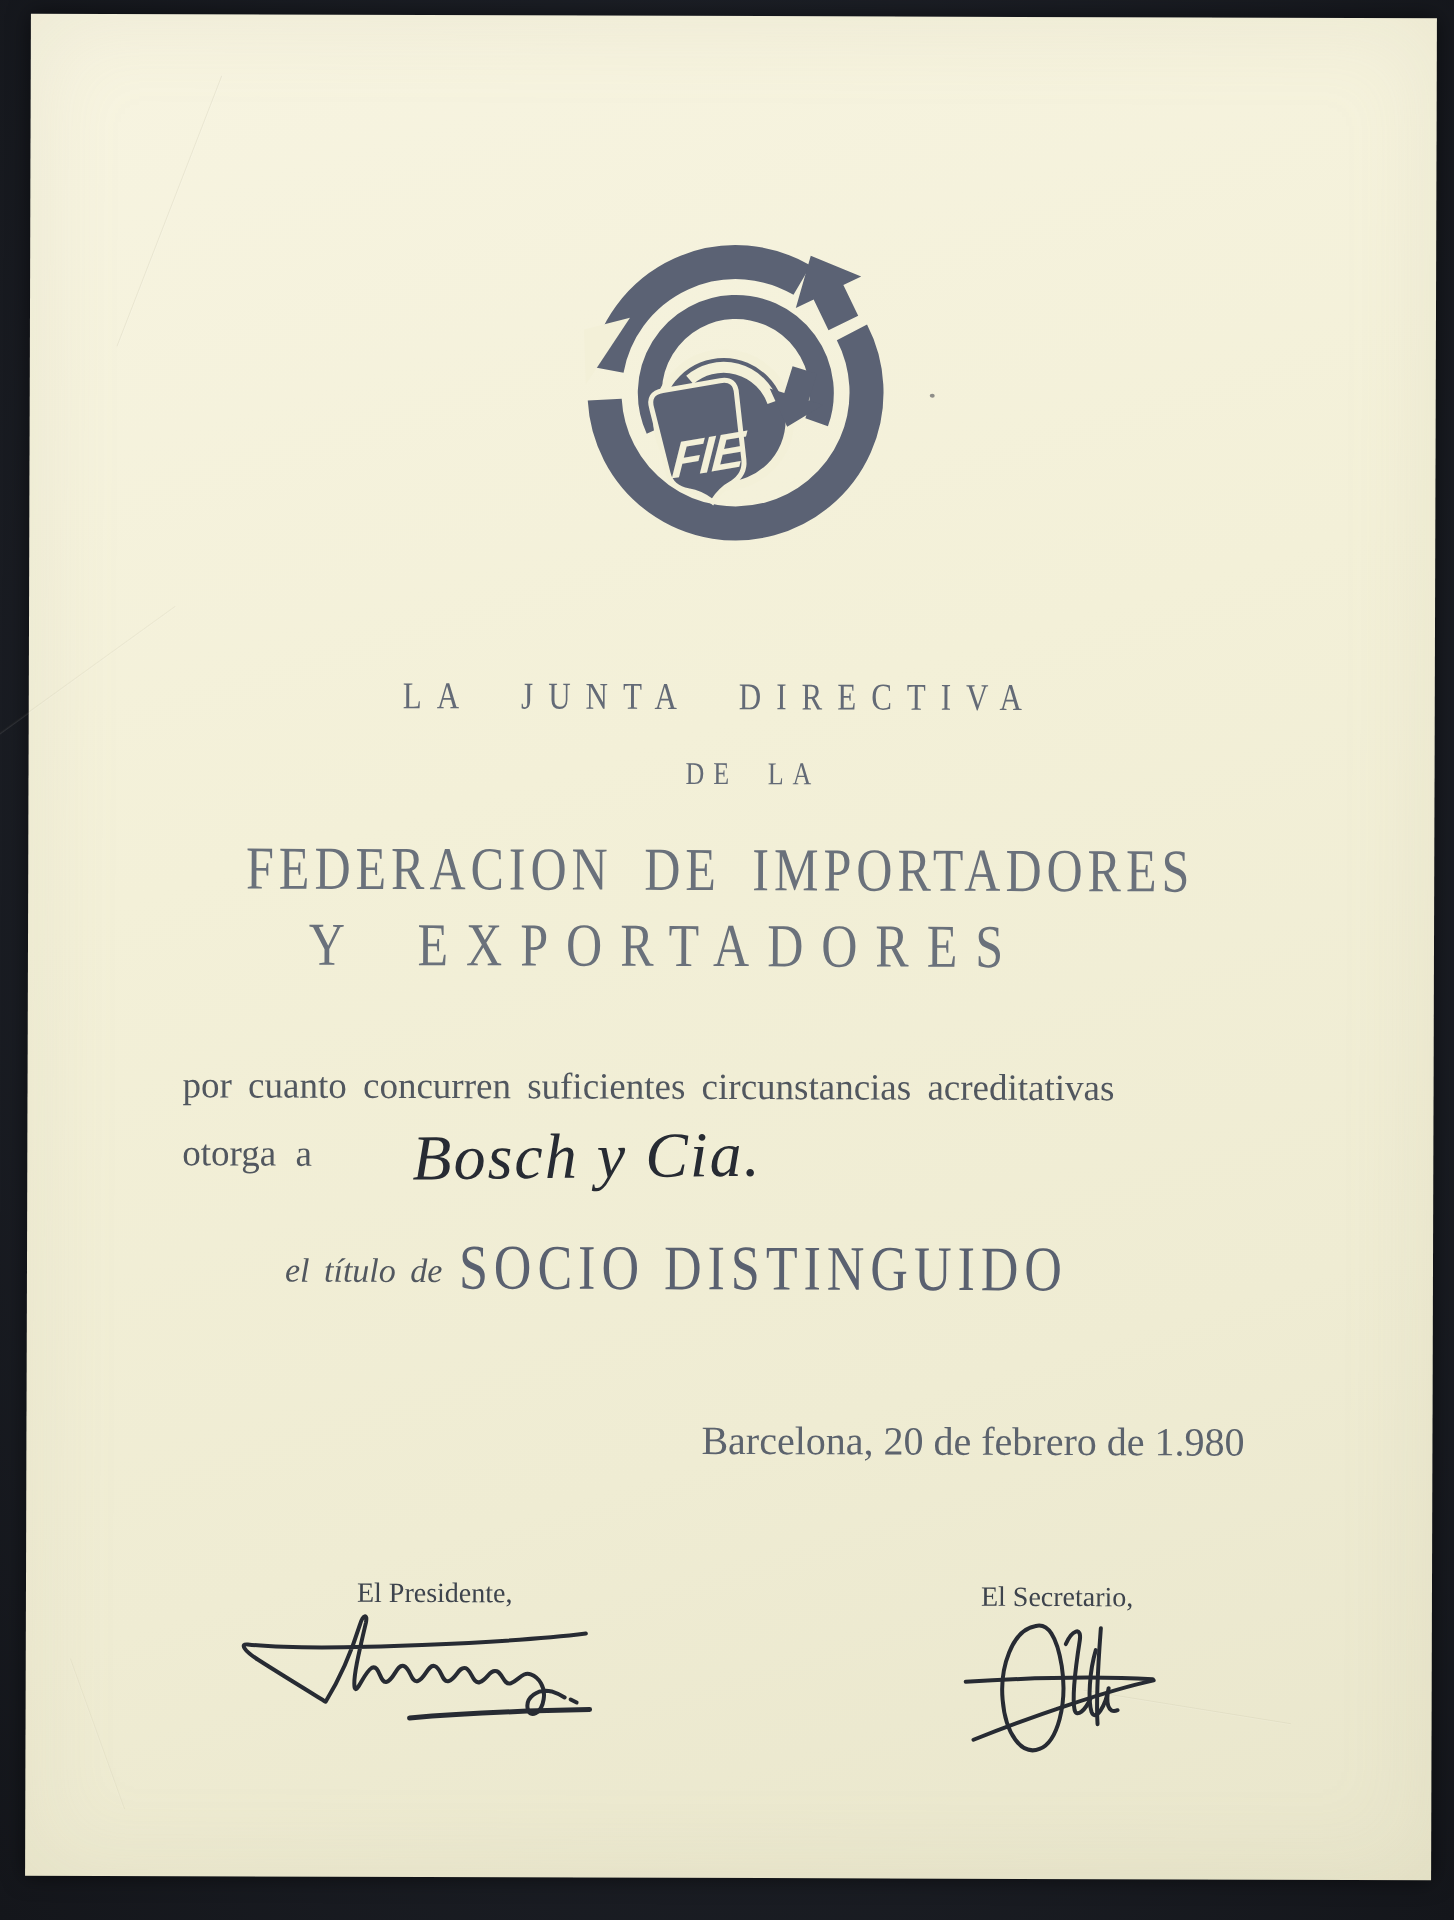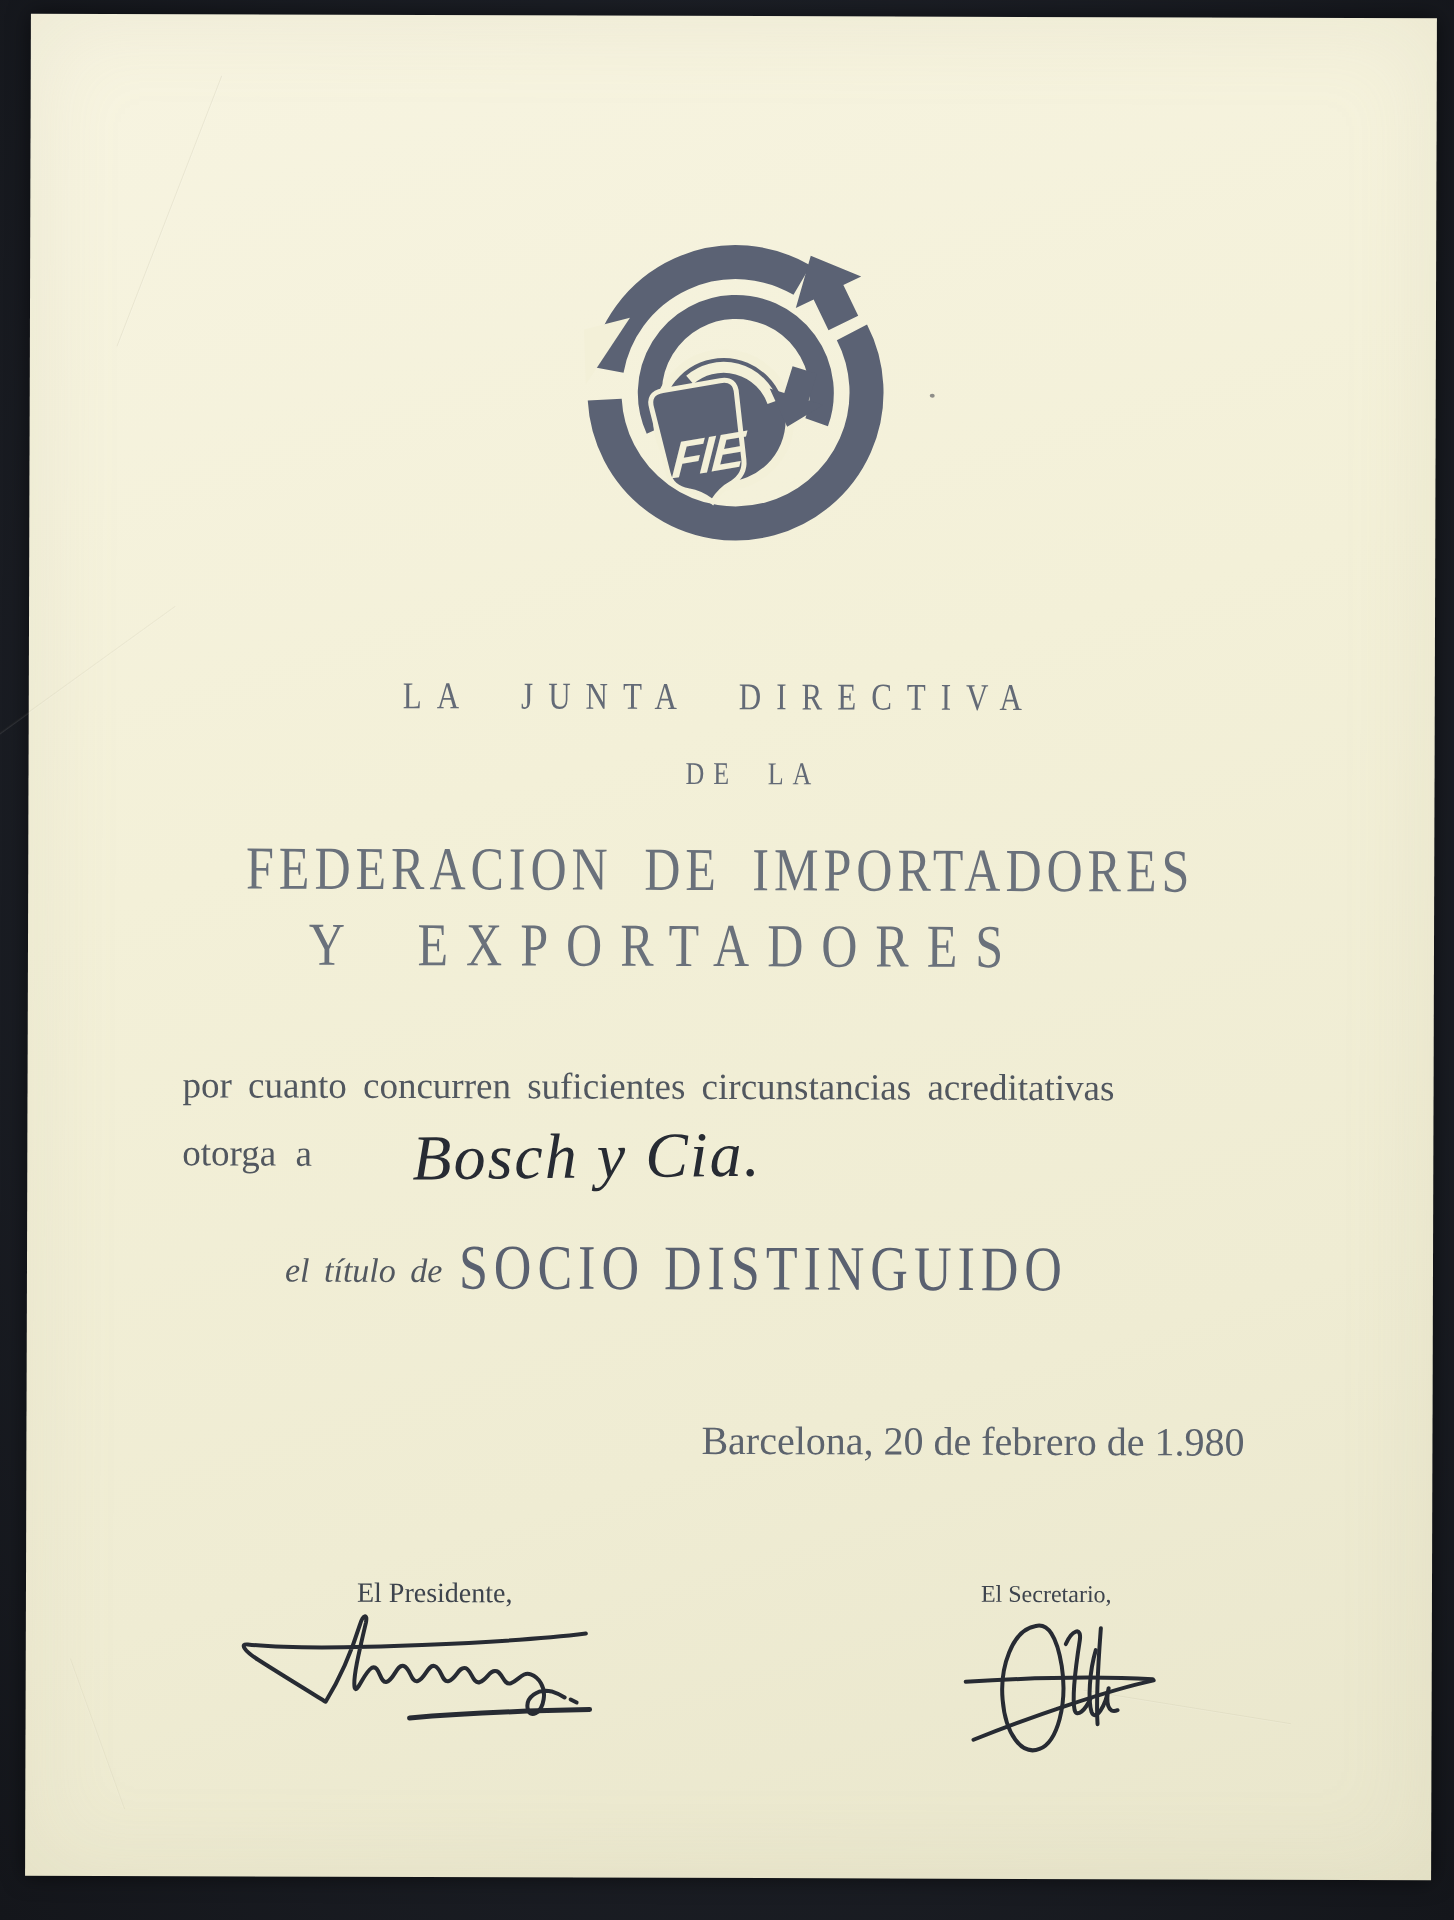--- a/index.html
+++ b/index.html
@@ -87,21 +87,21 @@
     <div class="abs script" style="left:385px;top:1104px;font-size:64px;">Bosch y Cia.</div>
 
     <div class="abs bodytxt" style="left:258px;top:1237px;font-size:34px;word-spacing:6px;font-style:italic;">el título de</div>
 
     <div class="abs tall socio" style="left:432px;top:1216px;font-size:52px;letter-spacing:6px;">SOCIO  DISTINGUIDO</div>
 
     <div class="abs datetxt" style="left:675px;top:1401px;font-size:40px;">Barcelona, 20 de febrero de 1.980</div>
 
     <div class="abs labeltxt" style="left:307px;top:1562px;font-size:28px;margin-left:24px;">El Presidente,</div>
 
-    <div class="abs labeltxt" style="left:955px;top:1564px;font-size:24px;">El Secretario,</div>
+    <div class="abs labeltxt" style="left:955px;top:1564px;font-size:28px;">El Secretario,</div>
 
     <svg class="abs" style="left:208px;top:1596px;" width="370" height="125" viewBox="0 0 370 125">
       <g stroke="#272b33" stroke-width="4" fill="none" stroke-linecap="round" stroke-linejoin="round">
         <path d="
           M 352 22 C 290 30 90 42 14 34
           C 6 33 10 40 24 49
           C 46 63 74 80 92 91
           C 106 68 118 40 126 14
           C 129 4 134 2 132 12
           C 125 42 119 68 121 77

